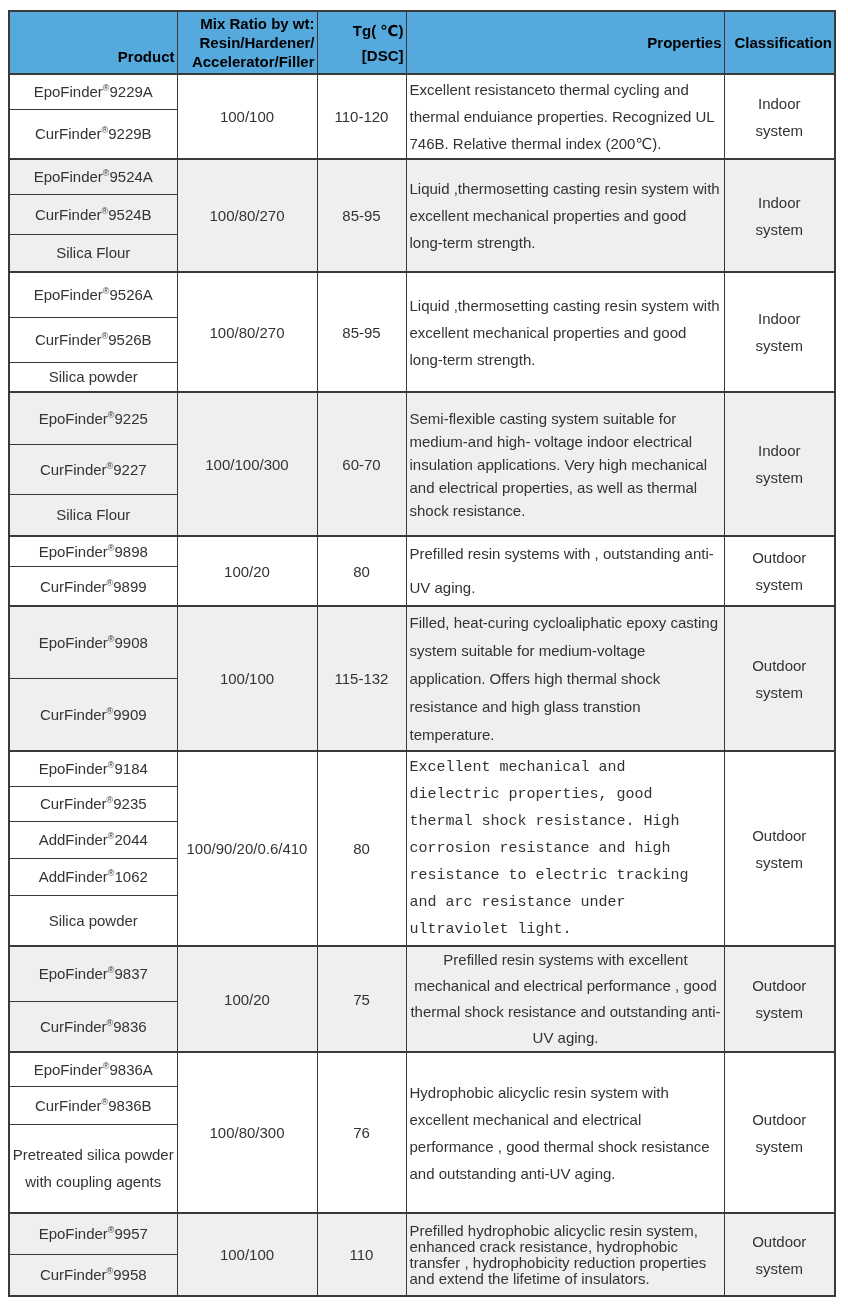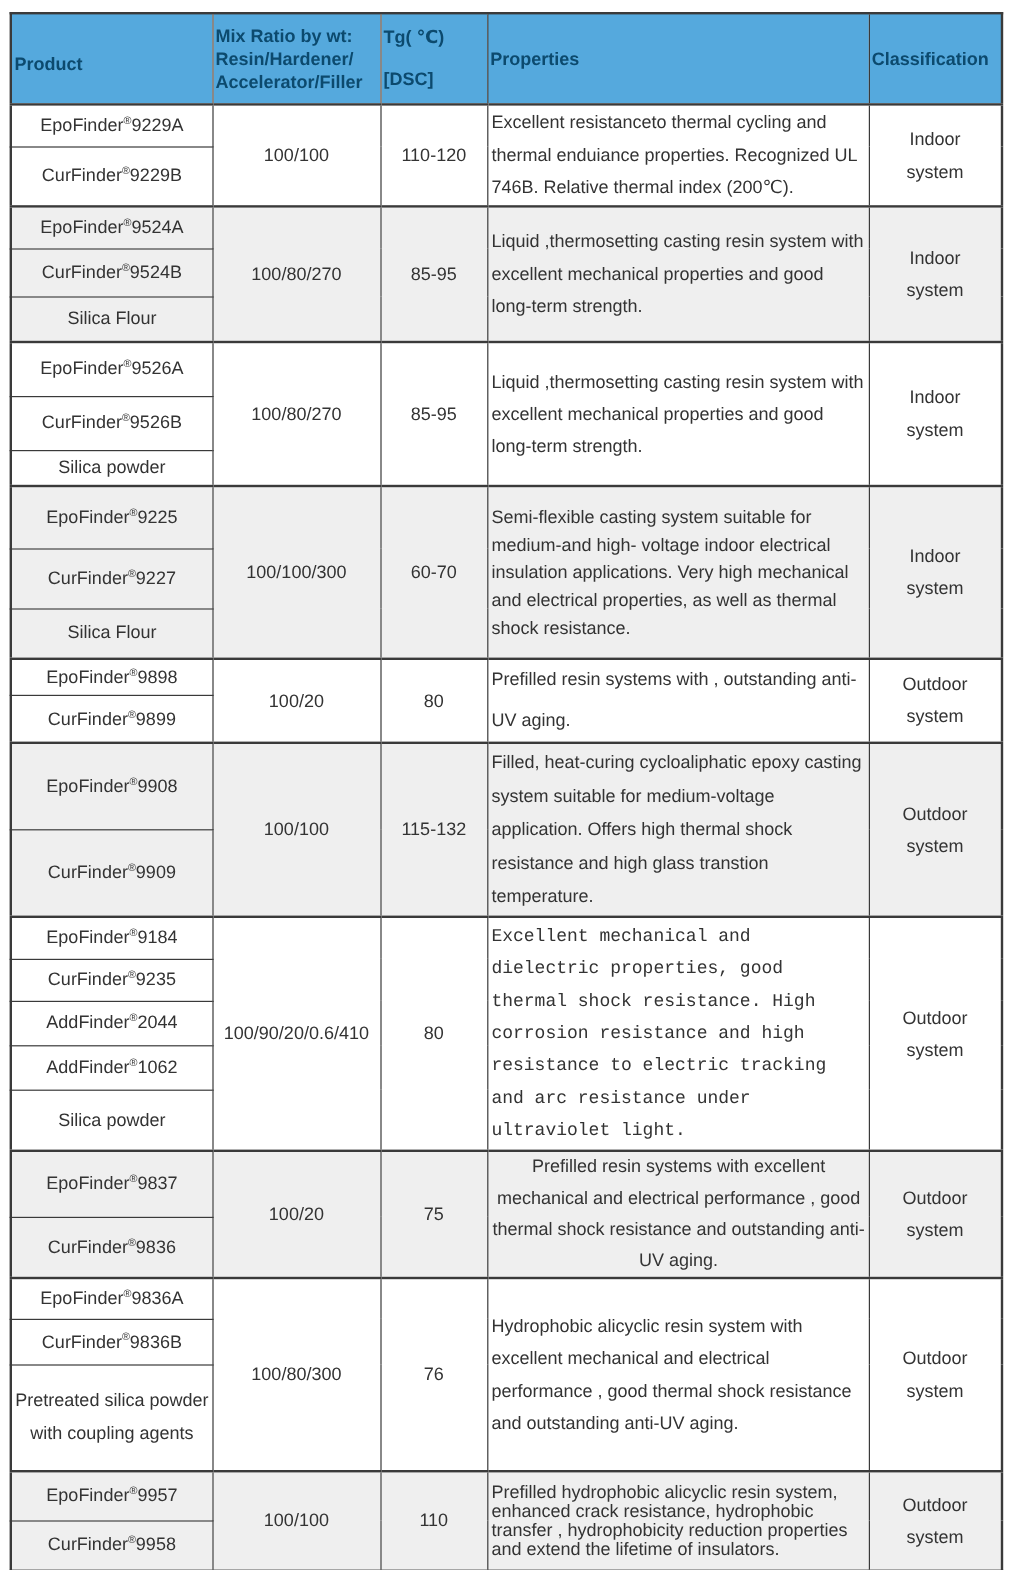--- a/index.html
+++ b/index.html
@@ -18,31 +18,31 @@
     table-layout: fixed;
     border: 2px solid #3a3a3a;
   }
   th, td {
     border: 1px solid #3a3a3a;
     overflow: hidden;
   }
   thead tr { height: 58px; }
   thead th {
     background: #55a9dd;
-    color: #0c4a6e;
+    color: #000000;
     font-size: 15px;
     font-weight: bold;
-    text-align: left;
+    text-align: right;
     vertical-align: middle;
     line-height: 19px;
     padding: 2px;
     border-bottom-width: 2px;
   }
-  th.h-product { vertical-align: bottom; padding-bottom: 23px; }
-  th.h-tg { line-height: 35px; margin-left: 12px; }
+  th.h-product { vertical-align: bottom; padding-bottom: 7px; }
+  th.h-tg { line-height: 25px; margin-left: 12px; }
   td {
     font-size: 15px;
     color: #333333;
     background: #ffffff;
   }
   tr.shaded td { background: #efefef; }
   tr.group-start td { border-top-width: 2px; }
   td.product {
     text-align: center;
     vertical-align: middle;

